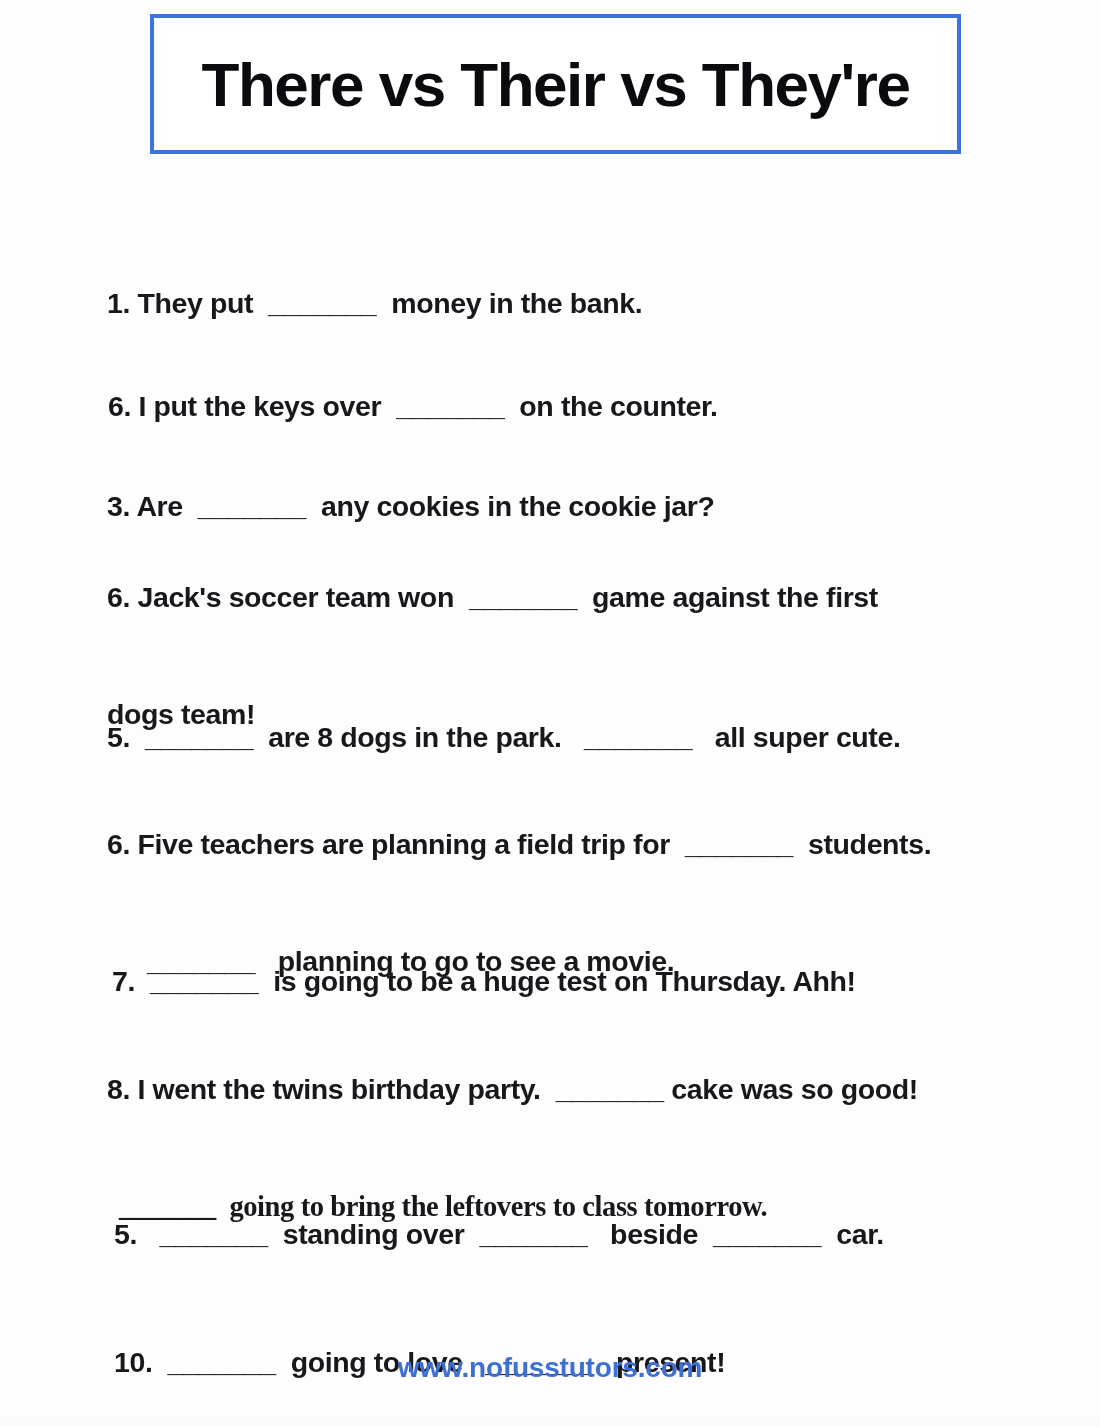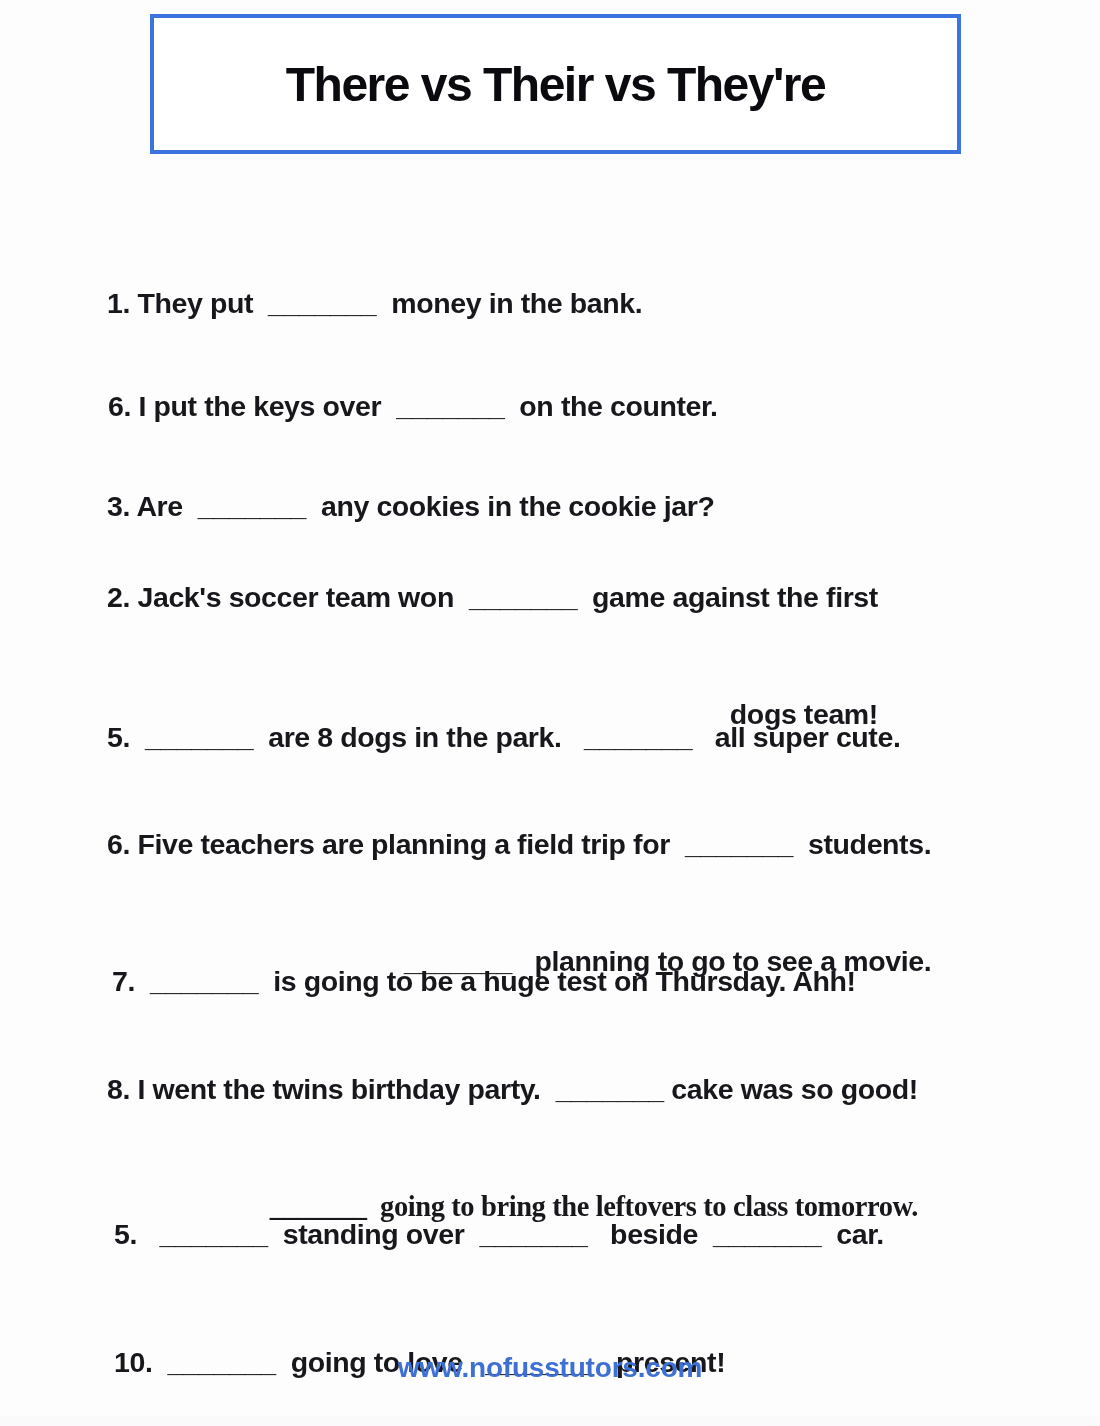--- a/index.html
+++ b/index.html
@@ -27,37 +27,37 @@
     width: 803px;
     height: 132px;
     border: 4px solid #3b74de;
     background: #ffffff;
     display: flex;
     align-items: center;
     justify-content: center;
   }
   .title-box h1 {
     margin: 0;
-    font-size: 48px;
+    font-size: 62px;
     font-weight: 800;
     letter-spacing: -1.5px;
     color: #0a0a0f;
     white-space: pre;
   }
   .q {
     position: absolute;
     left: 107px;
     font-size: 28.5px;
     font-weight: 600;
     letter-spacing: -0.4px;
     line-height: 39px;
     color: #18181c;
     white-space: pre;
   }
-  .q .line { white-space: pre; text-align: right; }
+  .q .line { white-space: pre; }
   .q1  { top: 206px; }
   .q2  { top: 309px; left: 108px; }
   .q3  { top: 409px; }
   .q4  { top: 500px; }
   .q5  { top: 640px; }
   .q6  { top: 747px; }
   .q6 .line2 { padding-left: 40px; }
   .q7  { top: 884px; left: 112px; }
   .q8  { top: 992px; }
   .q8 .line2 { padding-left: 12px; font-family: Liberation Serif, serif; }
@@ -102,21 +102,21 @@
 
   <div class="q q2">
     <div class="line">6. I put the keys over  _______  on the counter.</div>
   </div>
 
   <div class="q q3">
     <div class="line">3. Are  _______  any cookies in the cookie jar?</div>
   </div>
 
   <div class="q q4">
-    <div class="line">2. Jack's soccer team won  _______  game against the first</div>
+    <div class="line">6. Jack's soccer team won  _______  game against the first</div>
     <div class="line line2">dogs team!</div>
   </div>
 
   <div class="q q5">
     <div class="line">5.  _______  are 8 dogs in the park.   _______   all super cute.</div>
   </div>
 
   <div class="q q6">
     <div class="line">6. Five teachers are planning a field trip for  _______  students.</div>
     <div class="line line2">_______   planning to go to see a movie.</div>

